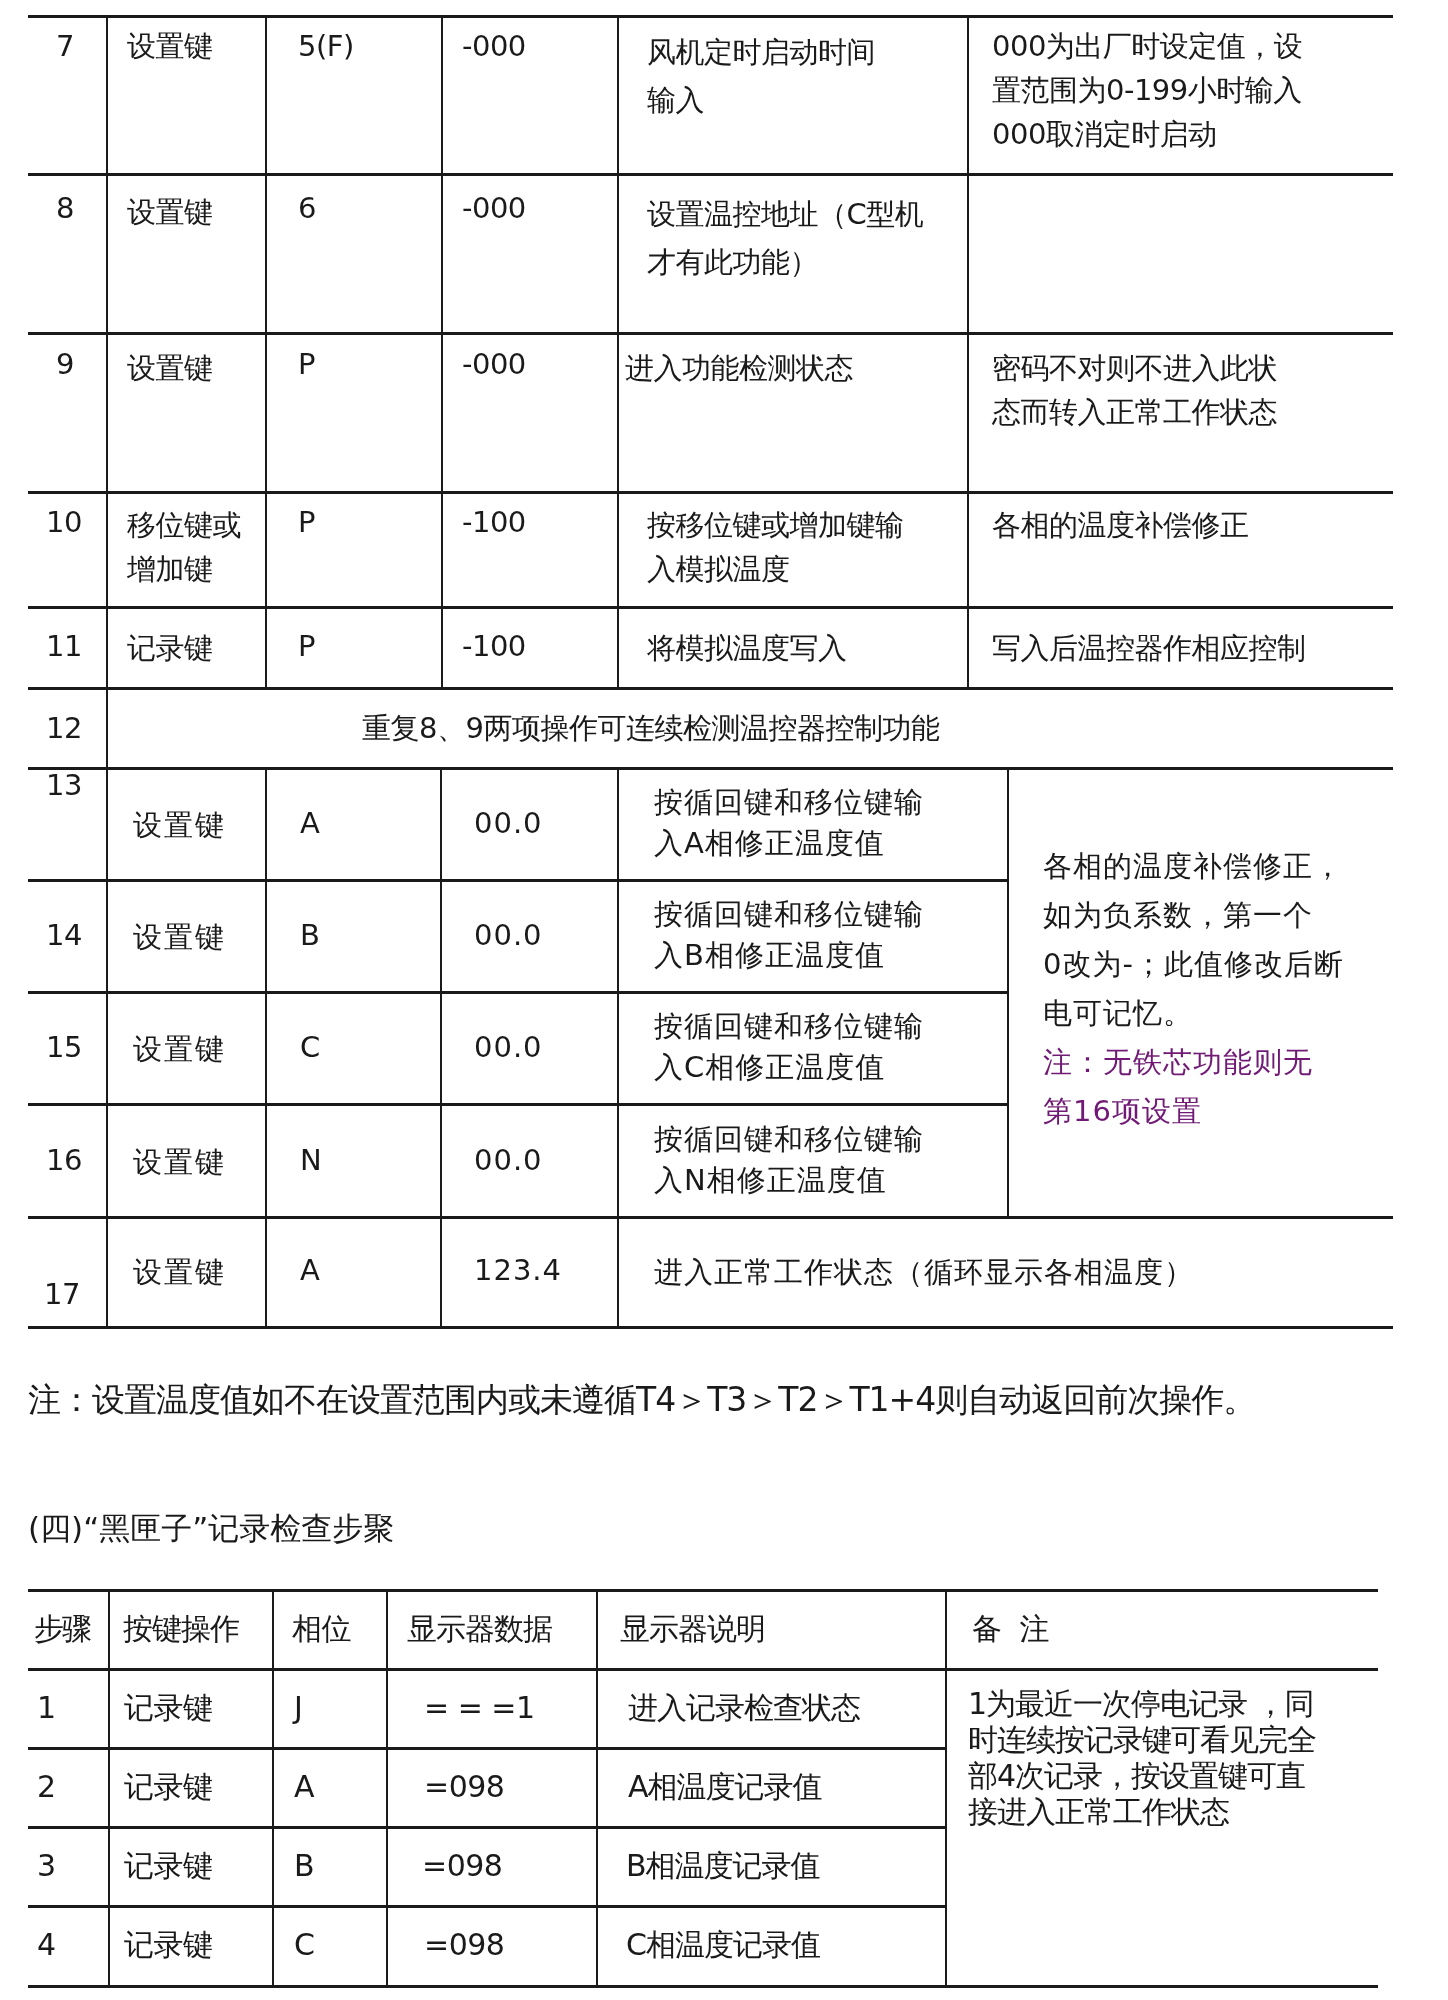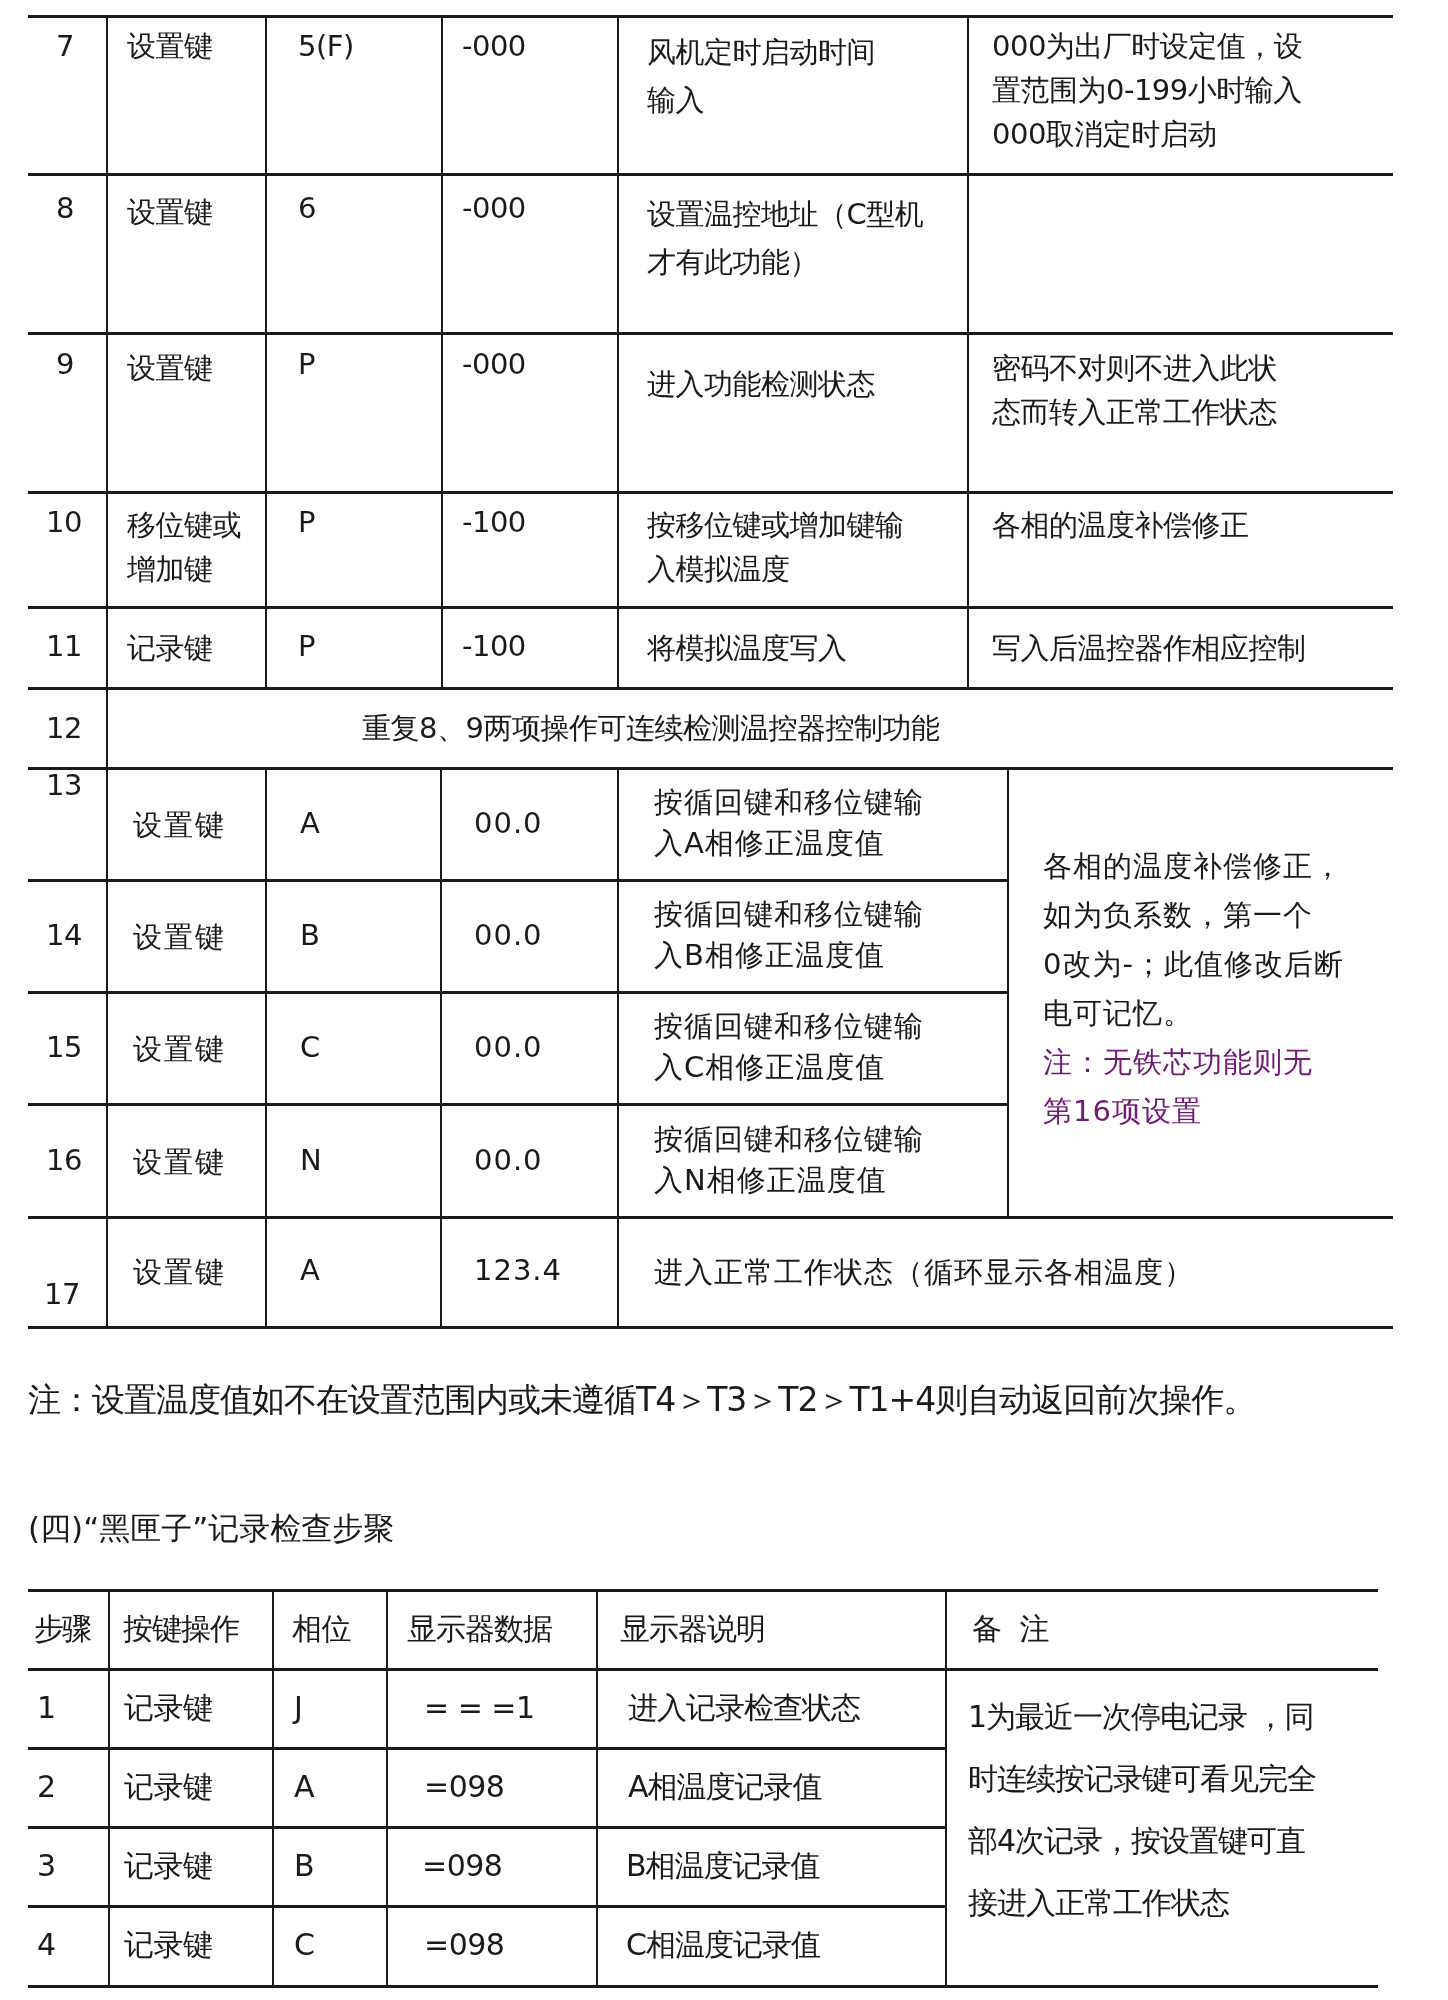--- a/index.html
+++ b/index.html
@@ -70,21 +70,21 @@
     <div class="cell-text multi" style="left:647px; top:190px; line-height:48px;">设置温控地址（C型机
 才有此功能）</div>
     <div class="cell-text multi" style="left:992px; top:186px;"></div>
   </div>
 
   <div>
     <div class="cell-text" style="left:56px; top:342px;">9</div>
     <div class="cell-text" style="left:127px; top:346px;">设置键</div>
     <div class="cell-text" style="left:298px; top:342px;">P</div>
     <div class="cell-text" style="left:462px; top:342px;">-000</div>
-    <div class="cell-text multi" style="left:647px; top:346px;margin-top:16px;">进入功能检测状态</div>
+    <div class="cell-text multi" style="left:625px; top:346px;">进入功能检测状态</div>
     <div class="cell-text multi" style="left:992px; top:346px;">密码不对则不进入此状
 态而转入正常工作状态</div>
   </div>
 
   <div>
     <div class="cell-text" style="left:46px; top:500px;">10</div>
     <div class="cell-text multi" style="left:127px; top:503px;">移位键或
 增加键</div>
     <div class="cell-text" style="left:298px; top:500px;">P</div>
     <div class="cell-text" style="left:462px; top:500px;">-100</div>
@@ -213,17 +213,17 @@
   </div>
 
   <div>
     <div class="cell-text t2" style="left:37px; top:1923px;">4</div>
     <div class="cell-text t2" style="left:124px; top:1923px;">记录键</div>
     <div class="cell-text t2" style="left:294px; top:1923px;">C</div>
     <div class="cell-text t2" style="left:424px; top:1923px;">=098</div>
     <div class="cell-text t2" style="left:626px; top:1923px; letter-spacing:-1px;">C相温度记录值</div>
   </div>
 
-  <div class="cell-text t2 multi" style="left:968px; top:1686px; line-height:62px; letter-spacing:-1px;">1为最近一次停电记录 ，同
+  <div class="cell-text t2 multi" style="left:968px; top:1686px; line-height:36px; letter-spacing:-1px;">1为最近一次停电记录 ，同
 时连续按记录键可看见完全
 部4次记录，按设置键可直
 接进入正常工作状态</div>
 </div>
 
 </body></html>

